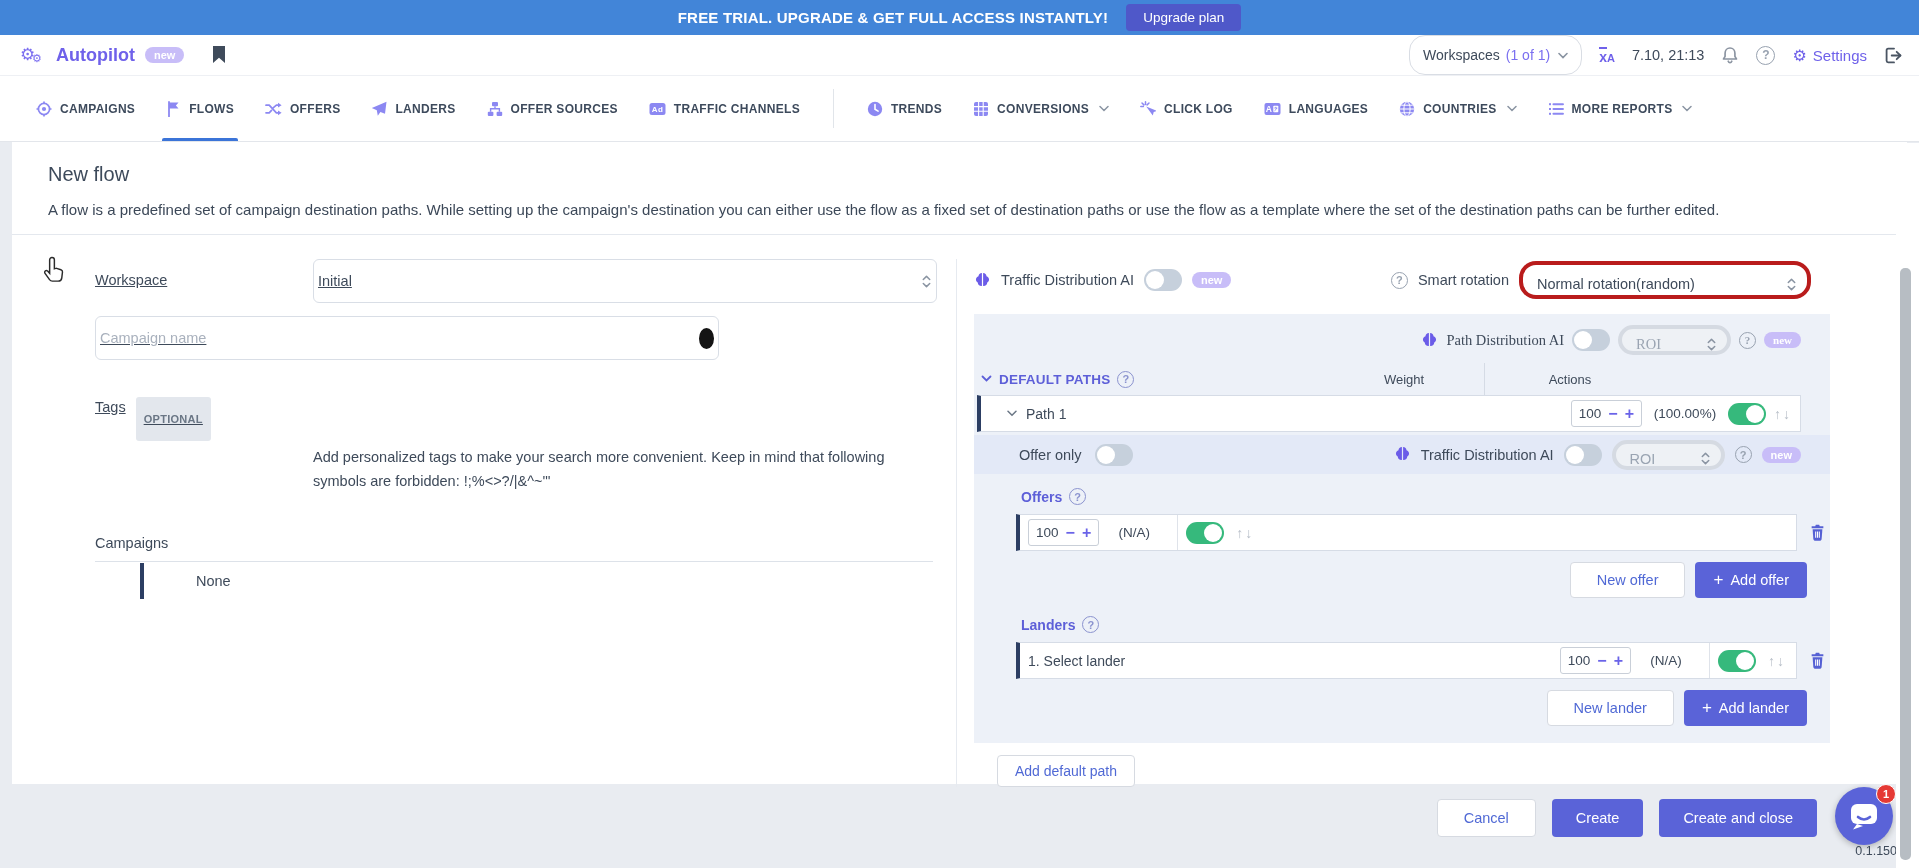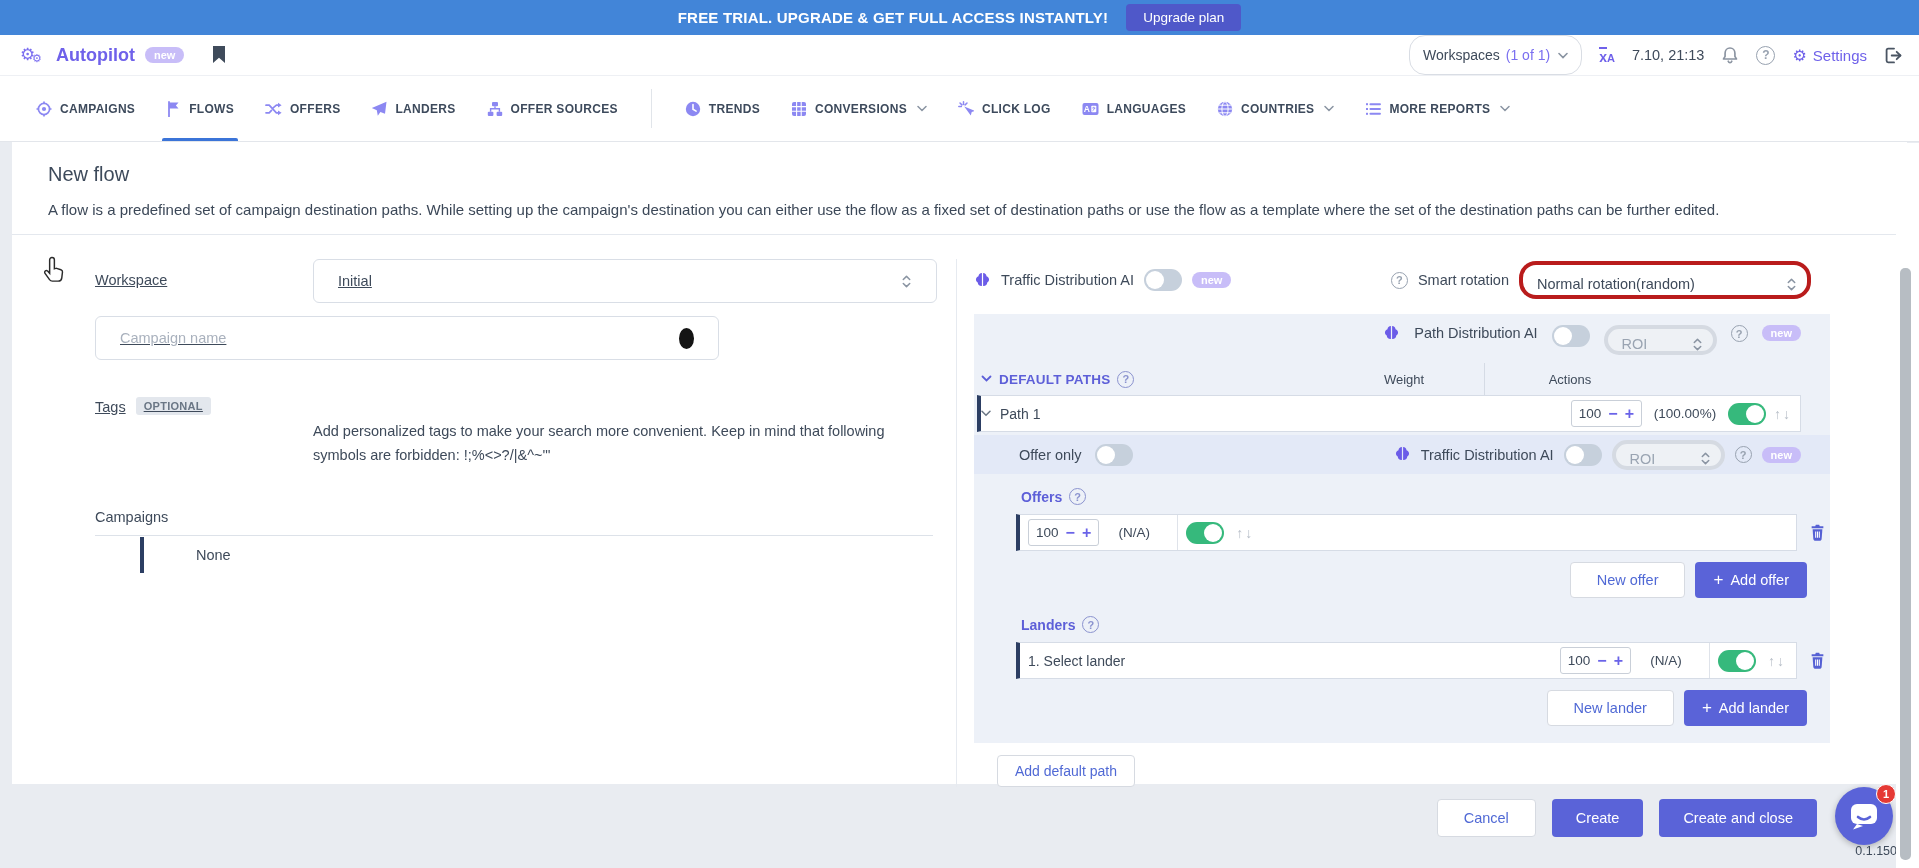--- a/index.html
+++ b/index.html
@@ -46,22 +46,22 @@
   .page-head { padding:18px 36px 12px 36px; }
   .page-title { font-size:20px; font-weight:400; color:#3d4a5b; line-height:28px; margin-bottom:9px; }
   .page-desc { font-size:15px; color:#3c4858; line-height:25px; max-width:1815px; }
   .hand-cursor { position:absolute; left:30px; top:113px; }
   .divider { border-top:1px solid #e4e8ee; }
 
   .main { display:flex; padding-top:24px; }
   .form-col { width:945px; padding-left:83px; border-right:1px solid #e6eaf0; padding-bottom:40px; }
   .frow { display:flex; margin-bottom:13px;text-decoration:underline; }
   .frow .flabel { width:218px; padding-top:13px; font-size:14.5px; color:#3e4a5a; display:flex; align-items:flex-start; gap:10px; }
-  .opt-badge { background:#e3e7ed; color:#6a7685; font-size:11px; font-weight:700; border-radius:3px; padding:3px 8px; margin-top:11px; letter-spacing:.3px; }
-  .fctl { width:624px; height:44px; border:1px solid #d9dee6; border-radius:6px; background:#fff; display:flex; align-items:center; padding:0 24px; }
+  .opt-badge { background:#e3e7ed; color:#6a7685; font-size:11px; font-weight:700; border-radius:3px; padding:16px 8px; margin-top:11px; letter-spacing:.3px; }
+  .fctl { width:624px; height:44px; border:1px solid #d9dee6; border-radius:6px; background:#fff; display:flex; align-items:center; padding:0 4px; }
   .sel-value { flex:1; font-size:14.5px; color:#3e4a5a; }
   input.tinput { flex:1; border:none; outline:none; font-size:14.5px; color:#3e4a5a; font-family:inherit; background:transparent; }
   input.tinput::placeholder { color:#a9b1bd; }
   .black-dot { width:15px; height:21px; background:#141414; border-radius:50%; }
   .tags-help { width:624px; margin-left:218px; font-size:14.5px; color:#3e4a5a; line-height:24px; margin-top:-2px; }
   .campaigns { margin-top:42px; }
   .campaigns-label { font-size:14.5px; color:#3e4a5a; margin-bottom:10px; }
   .campaigns-hr { border-top:1px solid #dde2e9; width:838px; }
   .none-row { display:flex; align-items:center; height:36px; margin-top:1px;padding-left:45px; }
   .none-bar { width:4px; height:36px; background:#2c3e63; }
@@ -78,30 +78,30 @@
   .toggle.on::after { left:auto; right:2px; }
   .helpc { width:17px; height:17px; border:1.4px solid #98a2b0; border-radius:50%; color:#98a2b0; font-size:11px; font-weight:700; display:inline-flex; align-items:center; justify-content:center; cursor:pointer; flex:none; }
   .helpc.blue { border-color:#8b93cf; color:#8b93cf; }
   .select { border:4px solid #b91c1c; border-radius:17px; background:#fff; height:38px; display:flex; align-items:center; padding:8px 10px 0 14px; cursor:pointer; }
   .select .sel-value { font-size:14.5px; }
   .select.w292 { width:292px; }
   .select.disabled { background:#eef1f5; border-color:#d5dae2; height:30px; width:113px; }
   .select.disabled .sel-value { color:#9aa4b2; }
 
   .paths-panel { margin-top:13px; background:#edf1f8; width:856px; padding-bottom:13px; }
-  .pdai-row { display:flex; justify-content:flex-end; align-items:flex-start; gap:14px; padding:11px 29px 8px 0; }
+  .pdai-row { display:flex; justify-content:flex-end; align-items:center; gap:8px; padding:11px 29px 8px 0;font-family:Liberation Serif, serif; }
   .paths-header { display:flex; align-items:center; height:32px; padding-left:7px; }
   .ph-left { width:343px; display:flex; align-items:center; gap:7px; color:#5d5fd8; font-weight:700; font-size:13.5px; letter-spacing:.2px; }
   .ph-col { font-size:13px; color:#3e4a5a; text-align:center; }
   .ph-weight { width:160px; }
   .ph-div { width:1px; height:32px; background:#d5dbe5; }
   .ph-actions { width:170px; }
   .chev-down { flex:none; }
 
-  .path-row { display:flex; align-items:center; height:37px; background:#fff; border:1px solid #d6dce6; border-left:4px solid #2c3e63; margin:0 29px 0 3px; padding:0 10px 0 0; }
+  .path-row { display:flex; align-items:center; height:37px; background:#fff; border:1px solid #d6dce6; border-left:4px solid #2c3e63; margin:0 29px 0 3px; padding:0 10px 0 26px; }
   .row-name { flex:1; font-size:14px; color:#3e4a5a; display:flex; align-items:center; gap:9px; cursor:pointer; }
   .stepper { border:1px solid #c9cfd8; border-radius:3px; height:27px; display:flex; align-items:center; padding:0 7px; gap:7px; background:#fff; }
   .stepper .val { font-size:13.5px; color:#3e4a5a; min-width:22px; }
   .stepper .pm { color:#6a63e8; font-size:16px; font-weight:700; cursor:pointer; line-height:1; }
   .pct { font-size:13.5px; color:#3e4a5a; width:86px; text-align:center; }
   .stat { font-size:13.5px; color:#3e4a5a; width:70px; text-align:center; }
   .arrows { display:flex; gap:2px; color:#b7bec8; font-size:14px; }
   .arrows span { cursor:pointer; }
   .vsep { width:1px; align-self:stretch; background:#dfe3ea; margin:0 8px; }
 
@@ -223,20 +223,27 @@
     </div>
     <div class="nav-item">
       <svg width="16" height="16" viewBox="0 0 16 16">
           <rect x="5" y="1" width="6" height="4.2" rx="1" fill="#8c88f2"></rect>
           <rect x=".8" y="10.8" width="5.6" height="4.2" rx="1" fill="#8c88f2"></rect>
           <rect x="9.6" y="10.8" width="5.6" height="4.2" rx="1" fill="#8c88f2"></rect>
           <path d="M8 5.2 v2.6 M3.6 10.8 V7.8 h8.8 v3" fill="none" stroke="#8c88f2" stroke-width="1.4"></path>
         </svg>
       <span>OFFER SOURCES</span>
     </div>
+    <div class="nav-item">
+      <svg width="17" height="16" viewBox="0 0 17 16">
+          <rect x=".5" y="2" width="16" height="12" rx="2.5" fill="#8c88f2"></rect>
+          <text x="8.5" y="11" text-anchor="middle" font-size="8" font-weight="bold" fill="#fff" font-family="Liberation Sans, sans-serif">Ad</text>
+        </svg>
+      <span>TRAFFIC CHANNELS</span>
+    </div>
     <div class="nav-divider"></div>
     <div class="nav-item">
       <svg width="16" height="16" viewBox="0 0 16 16">
           <circle cx="8" cy="8" r="7.2" fill="#8c88f2"></circle>
           <path d="M8 3.6 v4.6 l3.1 1.9" fill="none" stroke="#fff" stroke-width="1.6" stroke-linecap="round"></path>
         </svg>
       <span>TRENDS</span>
     </div>
     <div class="nav-item">
       <svg width="16" height="16" viewBox="0 0 16 16">

